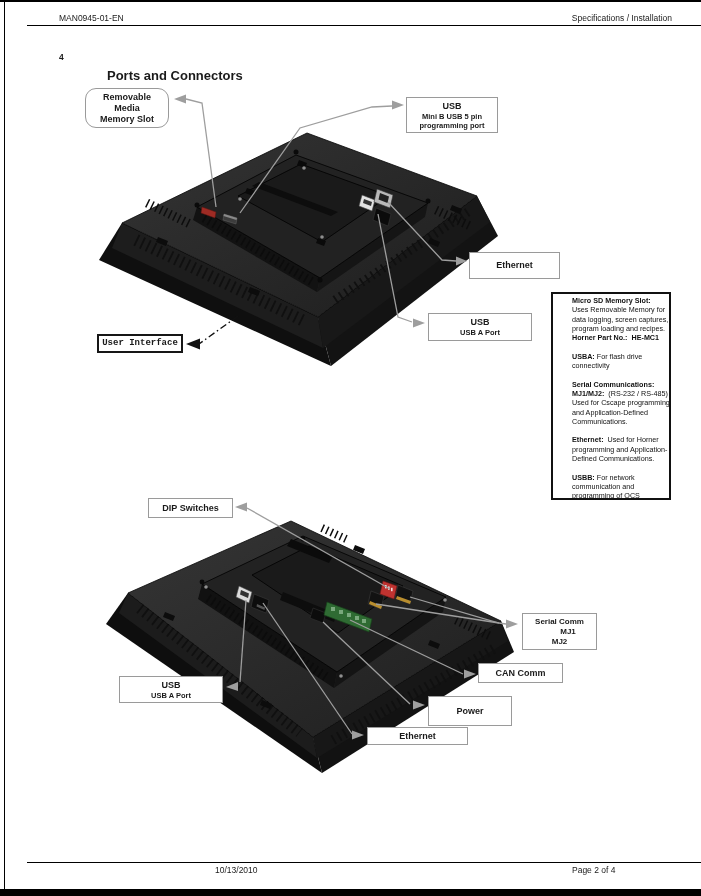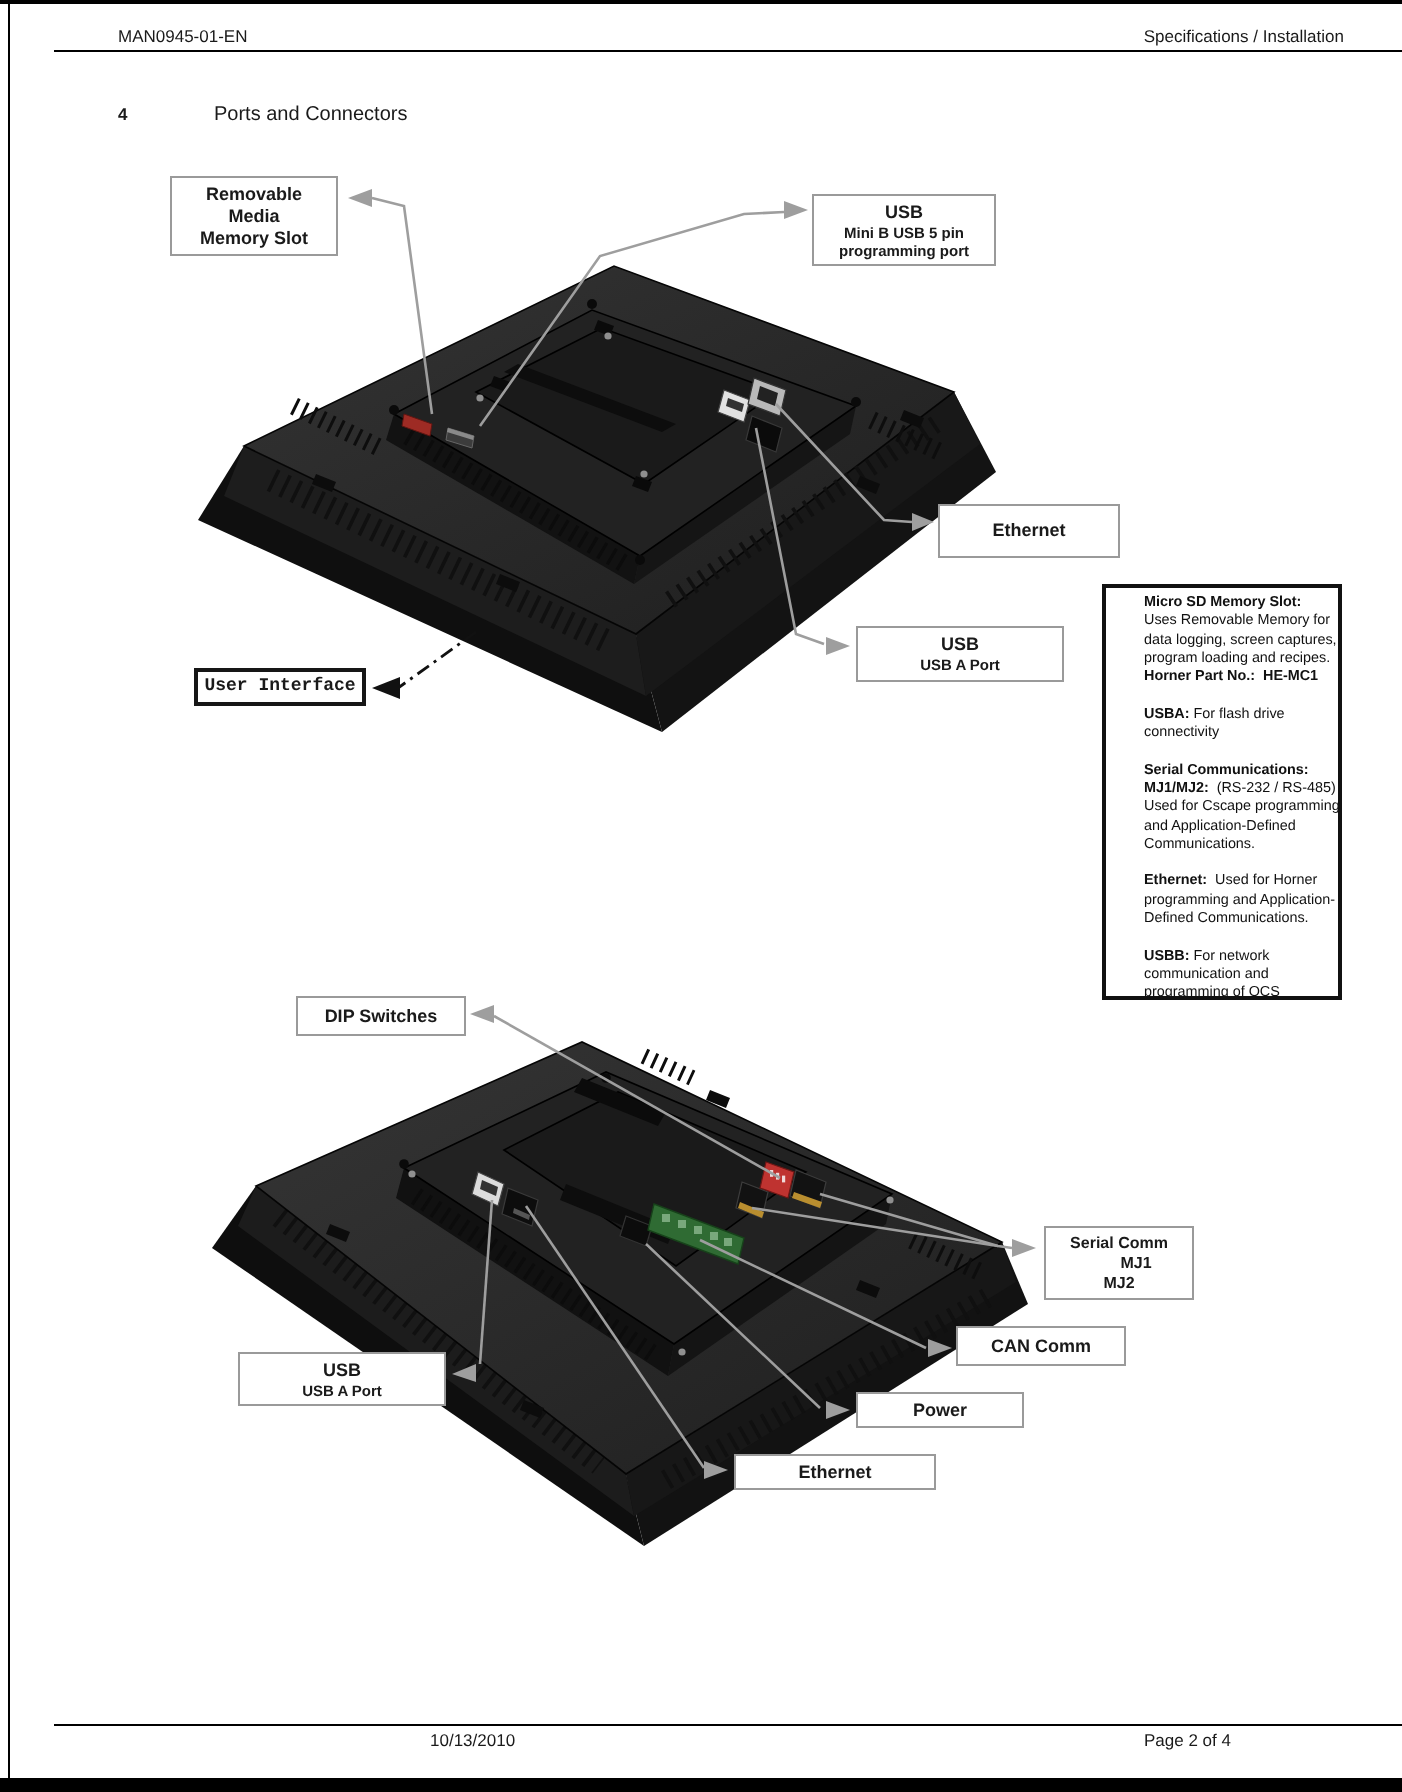--- a/index.html
+++ b/index.html
@@ -6,21 +6,21 @@
   .page{position:relative;width:701px;height:896px;background:#ffffff;overflow:hidden;
         font-family:"Liberation Sans",sans-serif;color:#1a1a1a;}
   .scan-top{position:absolute;left:0;top:0;width:701px;height:2px;background:#000;}
   .scan-left{position:absolute;left:4px;top:0;width:1px;height:896px;background:#000;}
   .scan-bottom{position:absolute;left:0;bottom:0;width:701px;height:7px;background:#000;}
   .abs{position:absolute;padding-left:32px;}
   .hdr-left{left:27px;top:13px;font-size:8.5px;}
   .hdr-right{right:29px;top:13px;font-size:8.5px;}
   .hdr-rule{left:27px;top:25px;width:645px;height:1px;background:#000;}
   .sec-num{left:27px;top:52px;font-size:8.5px;font-weight:bold;}
-  .sec-title{left:75px;top:52px;font-size:10px;font-weight:normal;}
+  .sec-title{left:75px;top:68px;font-size:13px;font-weight:bold;}
   svg.art{position:absolute;left:0;top:0;z-index:1;pointer-events:none;}
   .callout{position:absolute;z-index:2;background:#fff;border:1px solid #9a9a9a;
            display:flex;flex-direction:column;align-items:center;justify-content:center;
            text-align:center;font-weight:bold;color:#1a1a1a;box-sizing:border-box;}
   .callout.dark{border:2px solid #161616;}
   .lbl-main{font-size:9px;line-height:11px;}
   .lbl-sub{font-size:7.5px;line-height:9px;}
   .infobox{position:absolute;z-index:2;left:551px;top:292px;width:120px;height:208px;
            border:2px solid #111;background:#fff;box-sizing:border-box;padding:2px 19px;
            font-size:7.2px;color:#111;overflow:hidden;}
@@ -201,21 +201,21 @@
       <polygon points="476,674 464,669.5 464,678.5" fill="#9e9e9e" stroke="none"></polygon>
       <path d="M323,622 L410,704"></path>
       <polygon points="425,705 413,700.5 413,709.5" fill="#9e9e9e" stroke="none"></polygon>
       <path d="M263,603 L352,734"></path>
       <polygon points="364,735 352,730.5 352,739.5" fill="#9e9e9e" stroke="none"></polygon>
       <path d="M246,600 L240,682"></path>
       <polygon points="226,687 238,682 238,691" fill="#9e9e9e" stroke="none"></polygon>
     </g>
   </svg>
 
-  <div class="callout" style="left:85px;top:88px;width:84px;height:40px;">
+  <div class="callout" style="left:85px;top:88px;width:84px;height:40px;border-radius:11px;">
     <span class="lbl-main">Removable</span>
     <span class="lbl-main">Media</span>
     <span class="lbl-main">Memory Slot</span>
   </div>
 
   <div class="callout" style="left:406px;top:97px;width:92px;height:36px;">
     <span class="lbl-main">USB</span>
     <span class="lbl-sub">Mini B USB  5 pin</span>
     <span class="lbl-sub">programming port</span>
   </div>
@@ -265,21 +265,21 @@
   <div class="callout" style="left:522px;top:613px;width:75px;height:37px;text-align:right;">
     <span class="lbl-sub" style="font-size:8px;line-height:10px;">Serial Comm</span>
     <span class="lbl-sub" style="font-size:8px;line-height:10px;padding-left:17px;">MJ1</span>
     <span class="lbl-sub" style="font-size:8px;line-height:10px;">MJ2</span>
   </div>
 
   <div class="callout" style="left:478px;top:663px;width:85px;height:20px;">
     <span class="lbl-main">CAN Comm</span>
   </div>
 
-  <div class="callout" style="left:428px;top:696px;width:84px;height:18px;">
+  <div class="callout" style="left:428px;top:696px;width:84px;height:30px;">
     <span class="lbl-main">Power</span>
   </div>
 
   <div class="callout" style="left:367px;top:727px;width:101px;height:18px;">
     <span class="lbl-main">Ethernet</span>
   </div>
 
   <div class="callout" style="left:119px;top:676px;width:104px;height:27px;">
     <span class="lbl-main">USB</span>
     <span class="lbl-sub">USB A Port</span>

